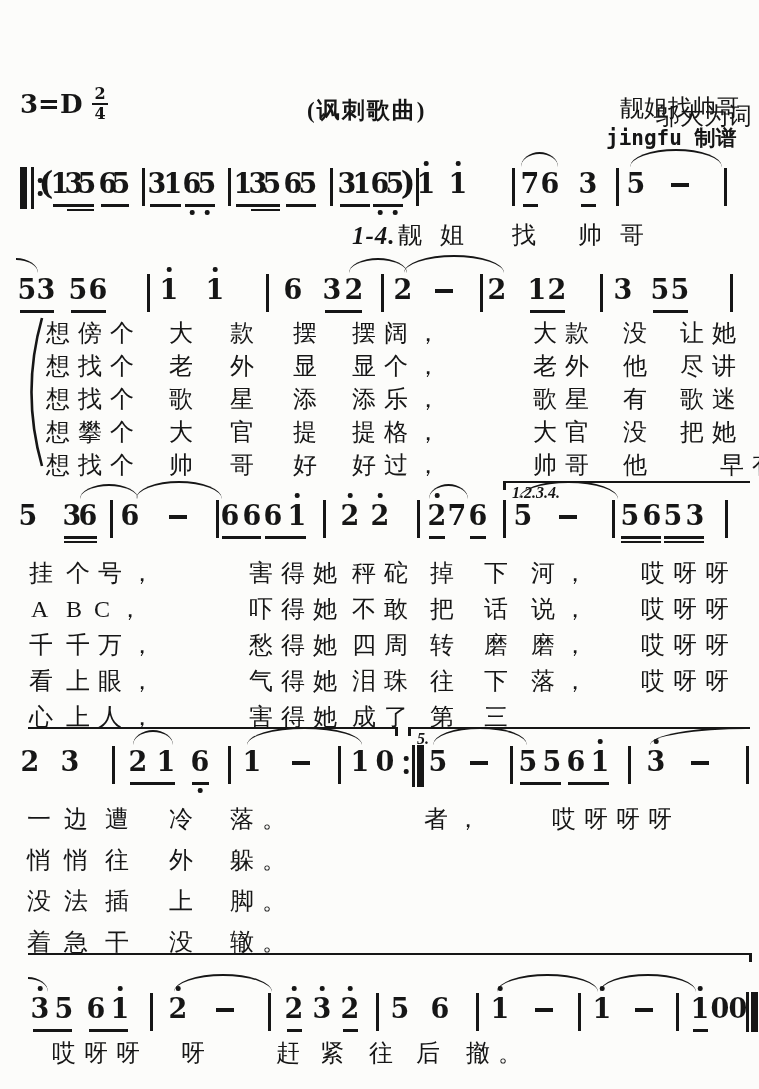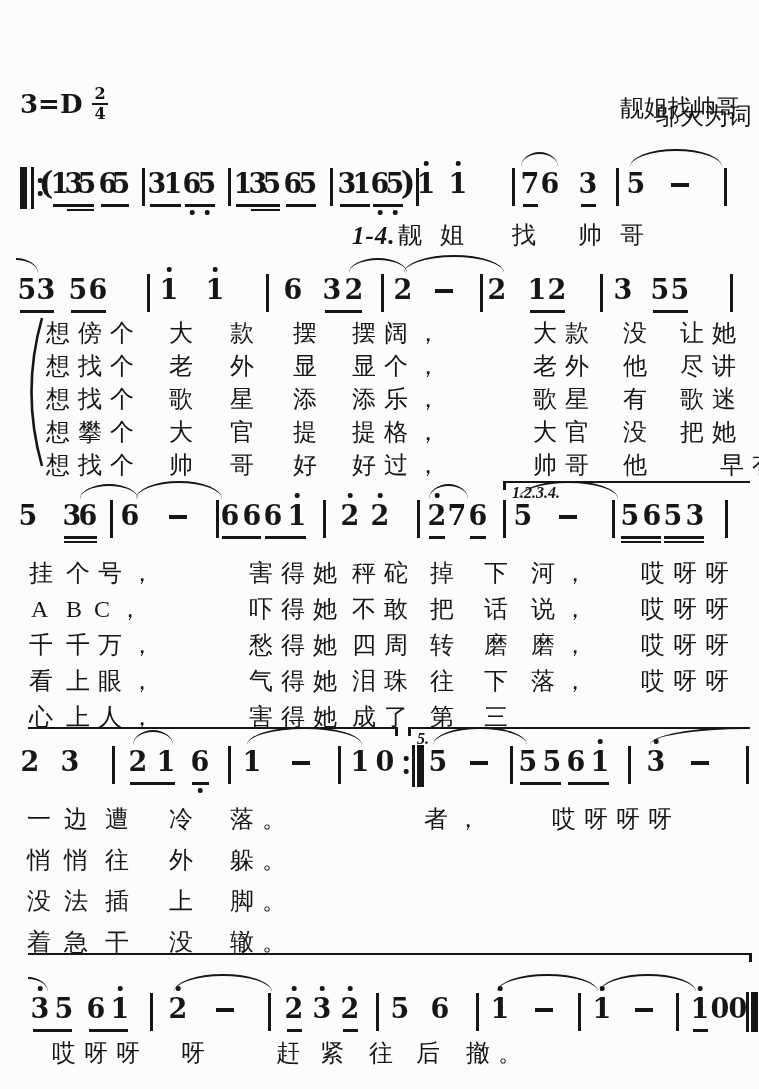--- a/index.html
+++ b/index.html
@@ -28,31 +28,33 @@
   .vline{position:absolute;height:0;border-top:2.6px solid #161616;}
   .vhook{position:absolute;width:2.6px;height:9px;background:#161616;}
   .vlabel{position:absolute;font-style:italic;font-weight:bold;font-size:16px;line-height:1;white-space:pre;}
   .lyr{position:absolute;font-size:24px;letter-spacing:8px;line-height:1.15;white-space:pre;}
   .lyr.pfx{font-style:italic;font-size:25px;letter-spacing:1px;font-weight:bold;}
 </style>
 </head>
 <body>
 
 <div class="page">
+  <div class="abs subtitle" style="left:307px;top:95px;">(讽刺歌曲)</div>
 
   <div class="abs keysig" style="left:20px;top:86px;">
     <span>3=D</span>
     <span class="ts">
       <span class="num">2</span>
       <span class="den">4</span>
     </span>
   </div>
 
   <div class="abs credit" style="left:656px;top:60px;margin-top:40px;">邬大为词</div>
   <div class="abs credit" style="left:620px;top:92px;">靓姐找帅哥</div>
+  <div class="abs credit mono" style="left:606px;top:124px;">jingfu 制谱</div>
 
   <div id="score" class="abs" style="left:0;top:0;width:759px;height:1089px;">
       <div class="bar" style="left: 20px; top: 167px; height: 42px; width: 6.5px;"></div>
       <div class="bar" style="left: 31px; top: 167px; height: 42px;"></div>
       <div class="dot" style="left: 40px; top: 178px;"></div>
       <div class="dot" style="left: 40px; top: 191px;"></div>
       <div class="paren" style="left: 46px; top: 166px;">(</div>
       <div class="note" style="left: 60px; top: 170px;">1</div>
       <div class="note" style="left: 74px; top: 170px;">3</div>
       <div class="note" style="left: 87px; top: 170px;">5</div>

